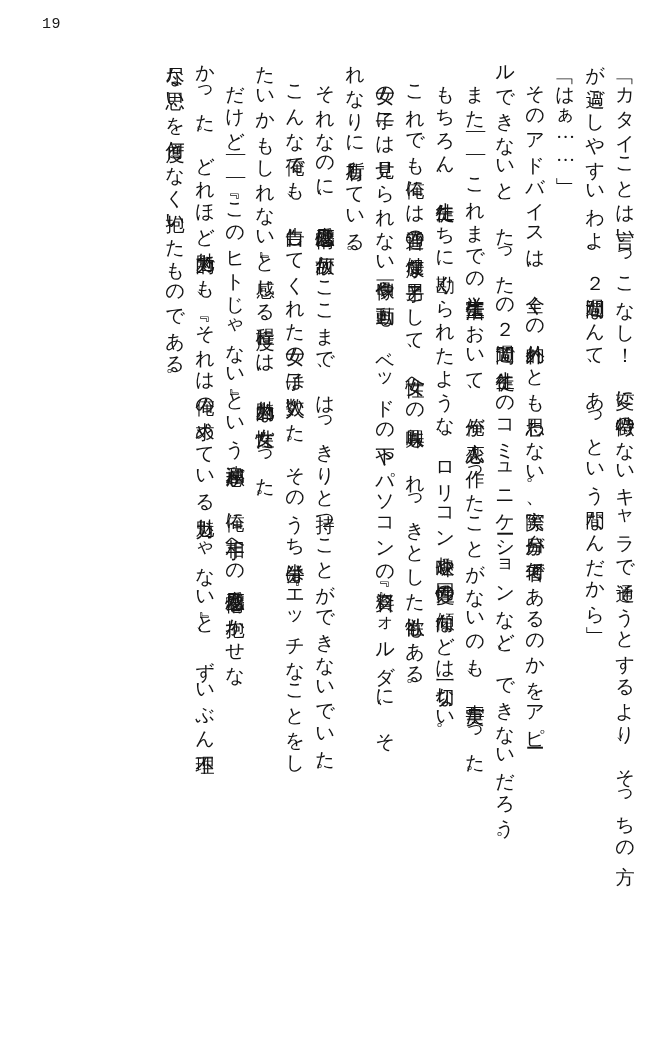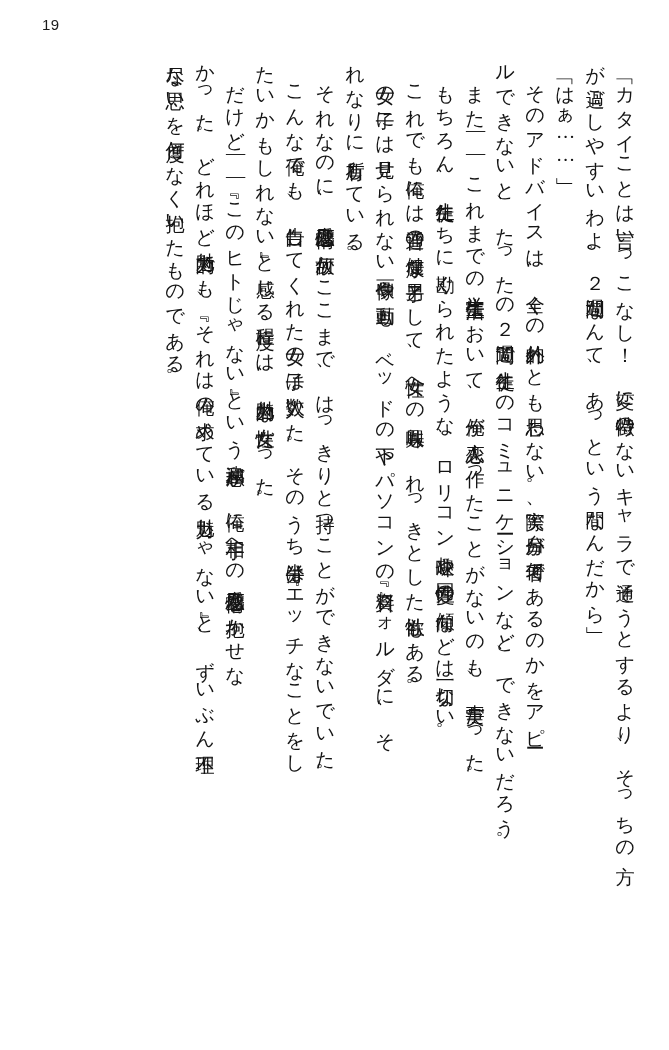--- a/index.html
+++ b/index.html
@@ -22,21 +22,21 @@
     box-sizing: border-box;
     background: #fff;
   }
   .page-number {
     position: absolute;
     top: 16px;
     left: 42px;
     font-size: 15px;
     color: #1a1a1a;
     letter-spacing: 0.5px;
-    font-family: Liberation Sans, sans-serif;
+    font-family: Liberation Mono, monospace;
   }
   .text-block {
     position: absolute;
     top: 52px;
     left: 34px;
     right: 34px;
     height: 960px;
     display: flex;
     flex-direction: row-reverse;
     justify-content: flex-start;

